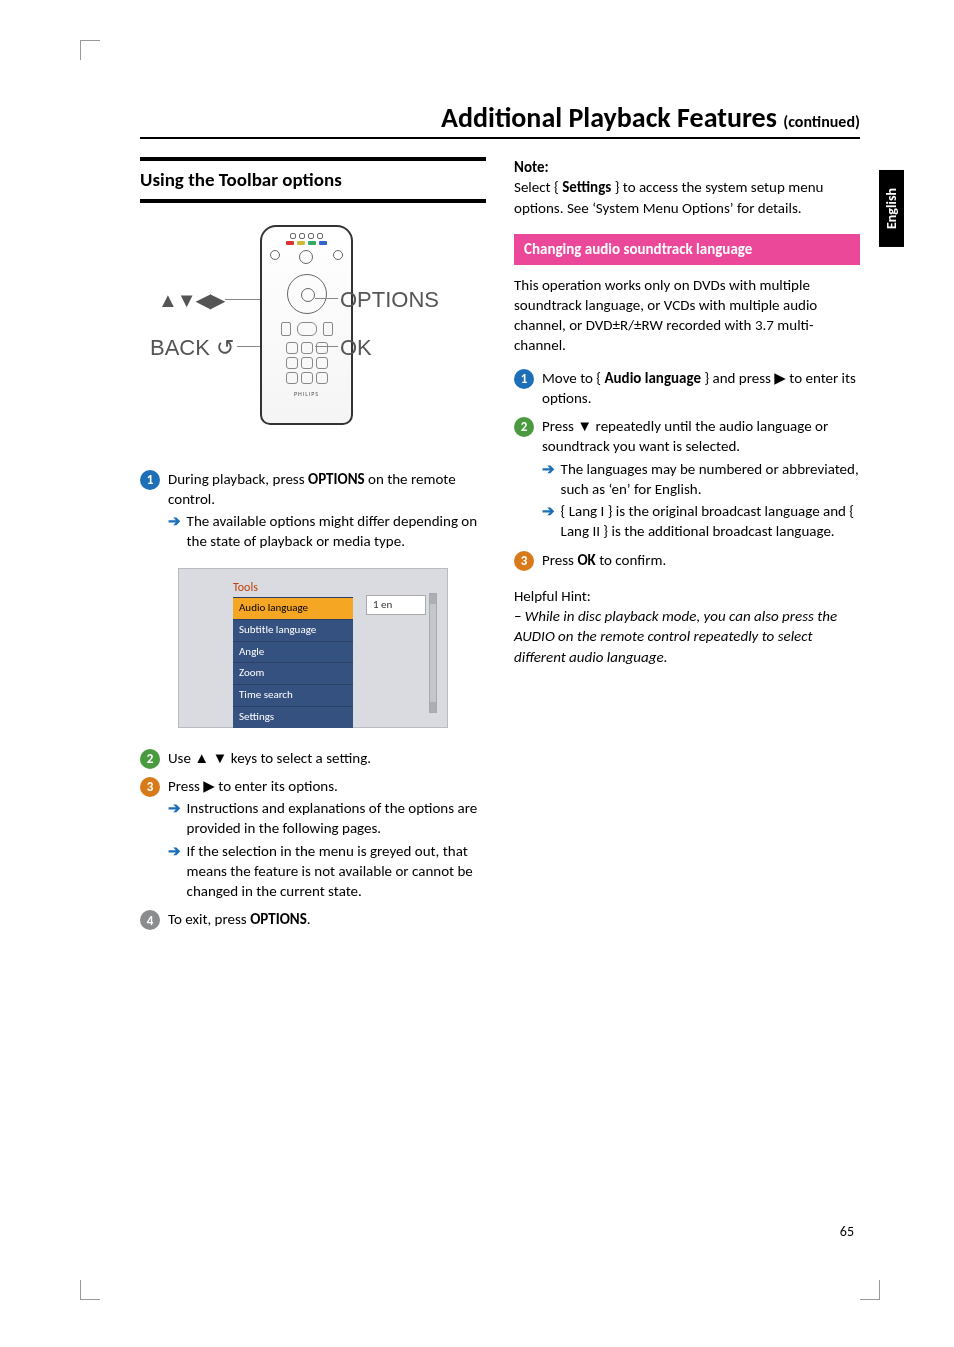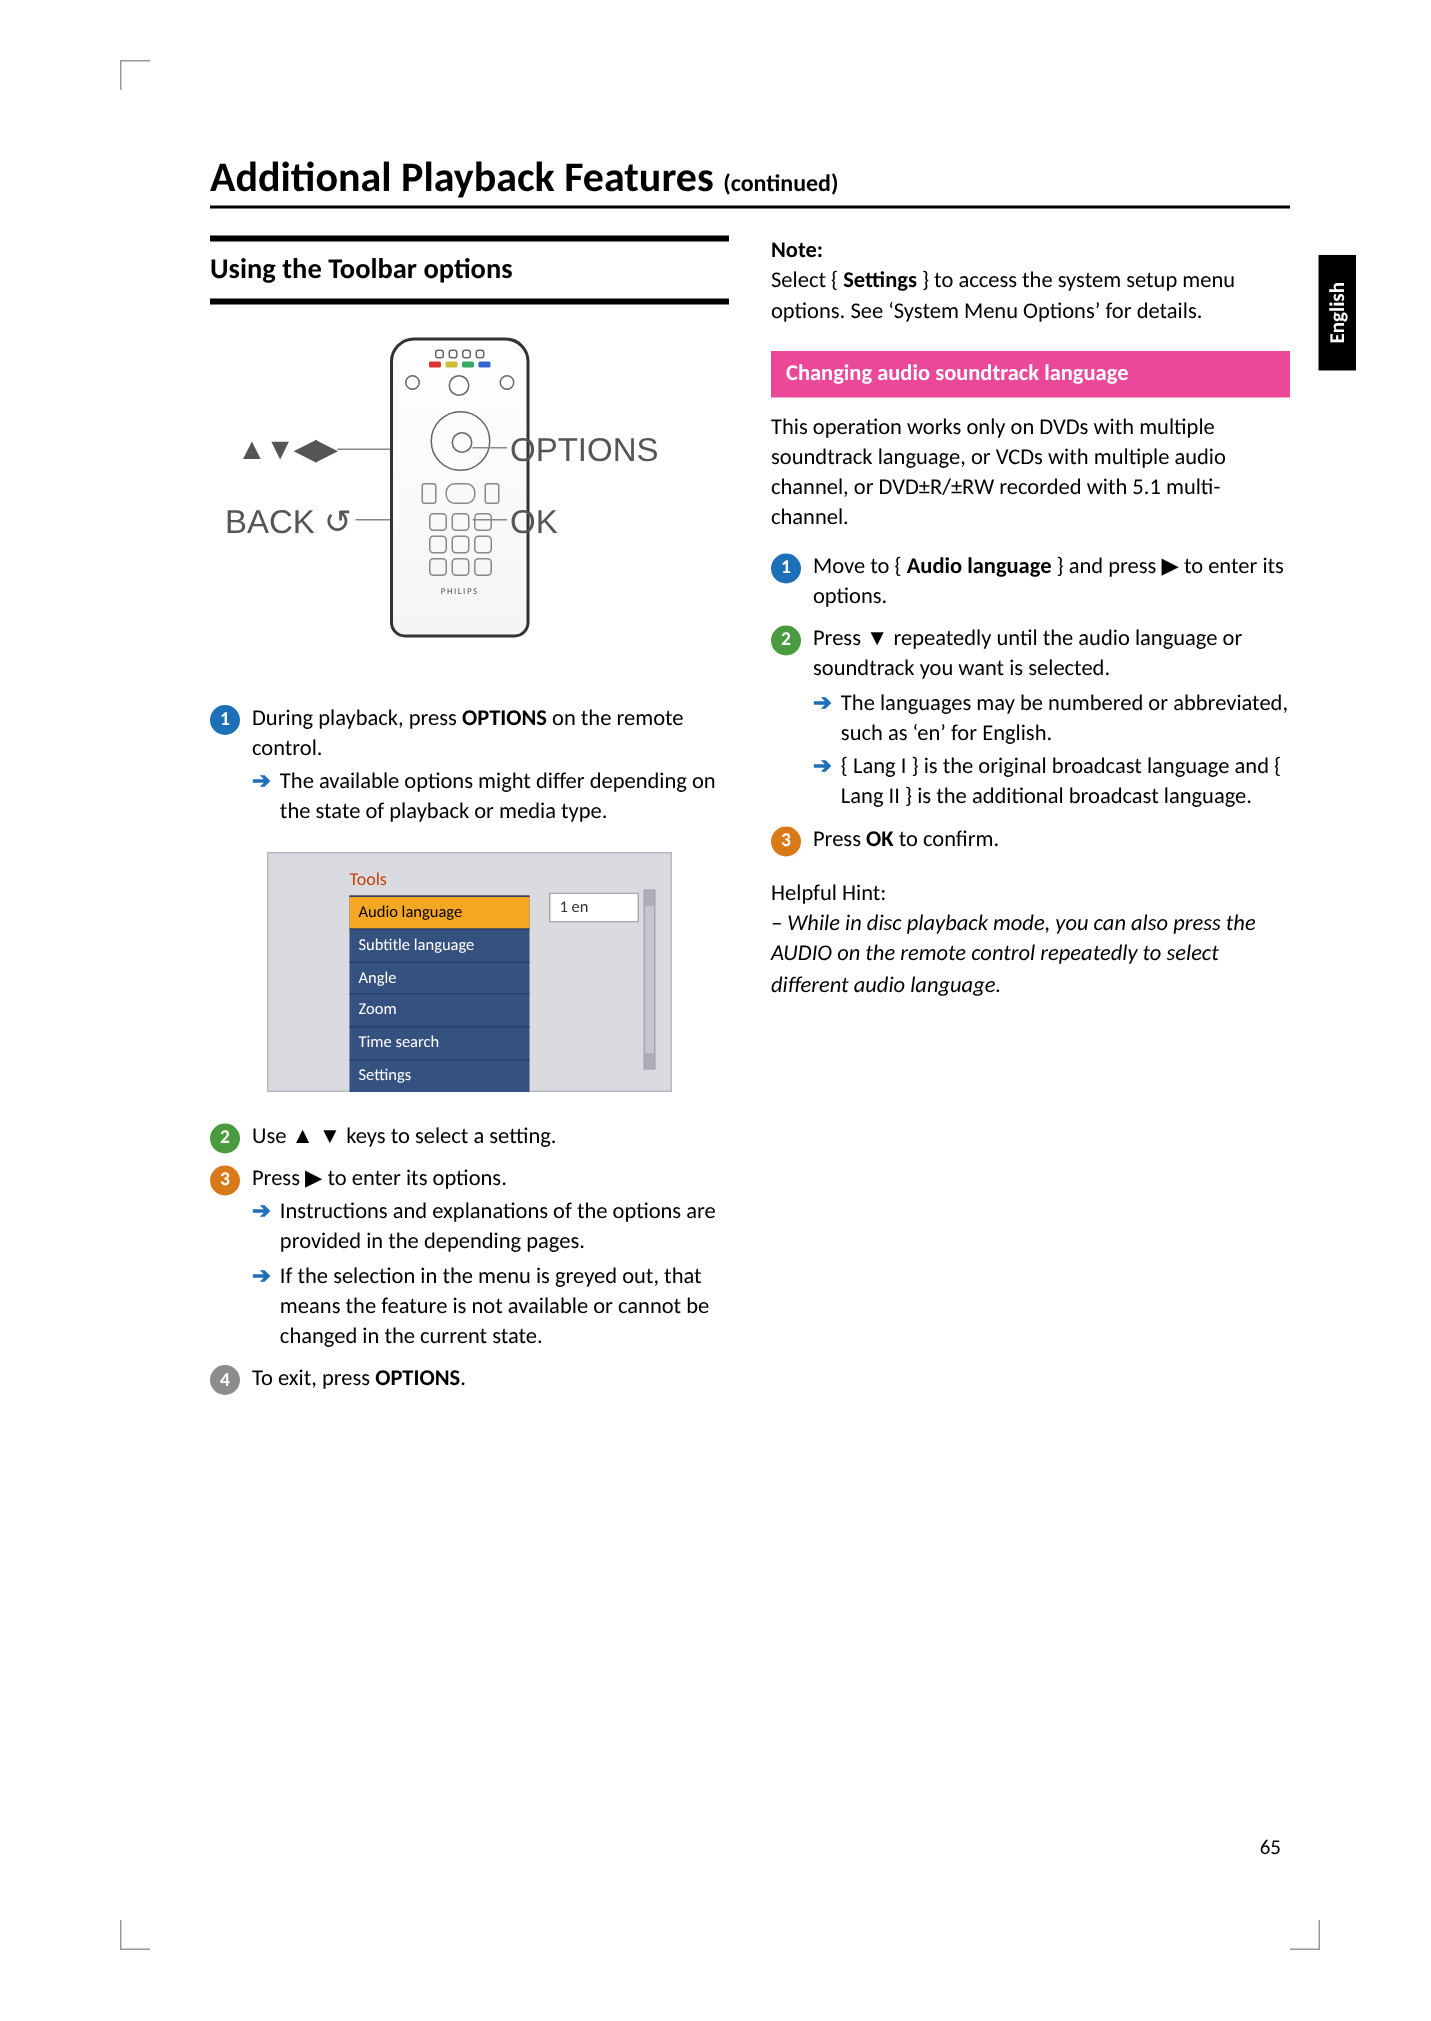--- a/index.html
+++ b/index.html
@@ -27,20 +27,21 @@
     border-left: 1px solid #999; border-bottom: 1px solid #999;
   }
   .crop-bottom-right {
     position: absolute; right: 0; bottom: 0; width: 20px; height: 20px;
     border-right: 1px solid #999; border-bottom: 1px solid #999;
   }
   .content {
     padding: 60px 20px 40px 60px;
   }
   .title-row {
+    text-align: right;
     border-bottom: 2px solid #000;
     padding-bottom: 2px;
     margin-bottom: 18px;
   }
   .title-main {
     font-size: 28px;
     font-weight: bold;
     color: #000;
   }
   .title-cont {
@@ -345,21 +346,21 @@
             <p>Use ▲ ▼ keys to select a setting.</p>
           </div>
         </div>
 
         <div class="step">
           <div class="bullet b-orange">3</div>
           <div class="step-body">
             <p>Press ▶ to enter its options.</p>
             <p class="arrow-line">
                 <span class="arrow-sym">➔</span>
-                <span>Instructions and explanations of the options are provided in the depending pages.</span>
+                <span>Instructions and explanations of the options are provided in the following pages.</span>
               </p>
             <p class="arrow-line">
                 <span class="arrow-sym">➔</span>
                 <span>If the selection in the menu is greyed out, that means the feature is not available or cannot be changed in the current state.</span>
               </p>
           </div>
         </div>
 
         <div class="step">
           <div class="bullet b-gray">4</div>
@@ -372,21 +373,21 @@
 
       <div class="col">
 
         <p class="note-head">Note:</p>
         <p>
           <span>Select { </span><b>Settings</b><span> } to access the system setup menu options.  See ‘System Menu Options’ for details.</span>
         </p>
 
         <div class="subhead-box">Changing audio soundtrack language</div>
 
-        <p style="margin-bottom:12px;">This operation works only on DVDs with multiple soundtrack language, or VCDs with multiple audio channel, or DVD±R/±RW recorded with 5.1 multi-channel.</p>
+        <p style="margin-bottom:12px;">This operation works only on DVDs with multiple soundtrack language, or VCDs with multiple audio channel, or DVD±R/±RW recorded with 3.7 multi-channel.</p>
 
         <div class="step">
           <div class="bullet b-blue">1</div>
           <div class="step-body">
             <p><span>Move to { </span><b>Audio language</b><span> } and press ▶ to enter its options.</span></p>
           </div>
         </div>
 
         <div class="step">
           <div class="bullet b-green">2</div>

